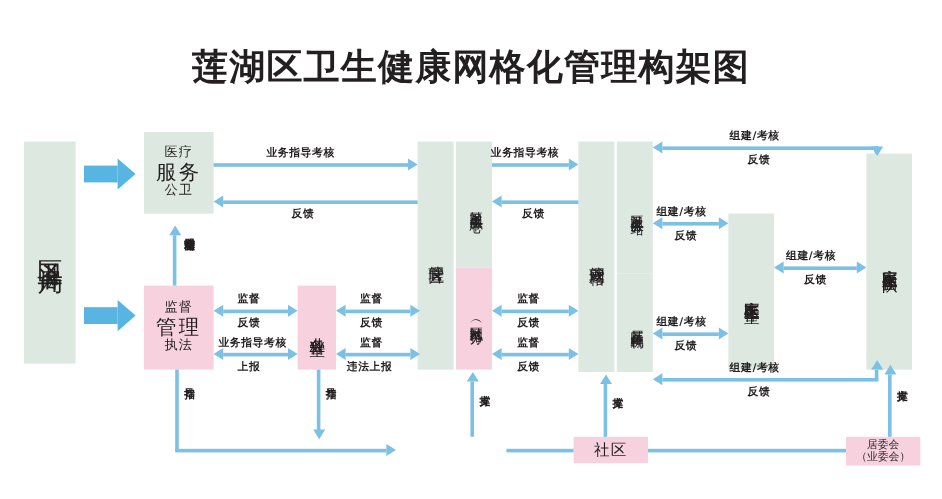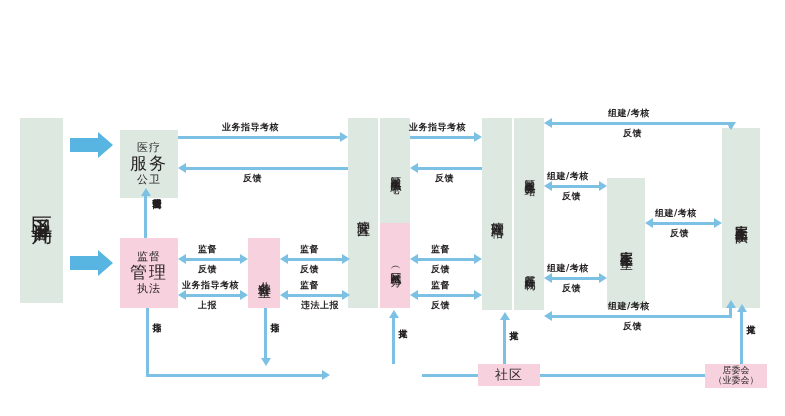--- a/index.html
+++ b/index.html
@@ -107,36 +107,37 @@
   .t-lg{font-size:17px;letter-spacing:2px;}
   .t-md{font-size:13px;letter-spacing:1px;}
   .t-sm{font-size:11px;letter-spacing:1px;}
   .t-xs{font-size:9px;letter-spacing:0px;}
 </style>
 </head>
 <body>
 
 <div id="stage">
 
+  <div id="title">莲湖区卫生健康网格化管理构架图</div>
 
   <div class="block-arrow" style="left:70px;top:132px;width:43px;height:26px;">
     <div class="shaft"></div>
     <div class="head"></div>
   </div>
   <div class="block-arrow" style="left:70px;top:250px;width:43px;height:26px;">
     <div class="shaft"></div>
     <div class="head"></div>
   </div>
 
   <div class="box green" style="left:20px;top:118px;width:43px;height:185px;">
     <span class="vert t-xl">区卫计局</span>
     <span class="vert t-sm" style="margin-top:4px;">（区网格办）</span>
   </div>
 
-  <div class="box green" style="left:120px;top:130px;width:58px;height:68px;">
+  <div class="box green" style="left:120px;top:110px;width:58px;height:68px;">
     <span class="t-sm">医疗</span>
     <span class="t-lg" style="margin:1px 0;">服务</span>
     <span class="t-sm">公卫</span>
   </div>
 
   <div class="box pink" style="left:120px;top:238px;width:58px;height:70px;">
     <span class="t-sm">监督</span>
     <span class="t-lg" style="margin:1px 0;">管理</span>
     <span class="t-sm">执法</span>
   </div>
@@ -222,21 +223,21 @@
   <div class="h-line" style="left:288px;top:258px;width:54px;"></div>
   <div class="arrow-l" style="left:280px;top:254px;"></div>
   <div class="arrow-r" style="left:342px;top:254px;"></div>
   <div class="lab" style="left:300px;top:243px;">监督</div>
   <div class="lab" style="left:300px;top:263px;">反馈</div>
 
   <div class="h-line" style="left:288px;top:294px;width:54px;"></div>
   <div class="arrow-l" style="left:280px;top:290px;"></div>
   <div class="arrow-r" style="left:342px;top:290px;"></div>
   <div class="lab" style="left:300px;top:279px;">监督</div>
-  <div class="lab" style="left:289px;top:299px;margin-left:12px;">违法上报</div>
+  <div class="lab" style="left:289px;top:299px;">违法上报</div>
 
   <div class="h-line" style="left:418px;top:258px;width:56px;"></div>
   <div class="arrow-l" style="left:410px;top:254px;"></div>
   <div class="arrow-r" style="left:474px;top:254px;"></div>
   <div class="lab" style="left:431px;top:243px;">监督</div>
   <div class="lab" style="left:431px;top:263px;">反馈</div>
 
   <div class="h-line" style="left:418px;top:294px;width:56px;"></div>
   <div class="arrow-l" style="left:410px;top:290px;"></div>
   <div class="arrow-r" style="left:474px;top:290px;"></div>

